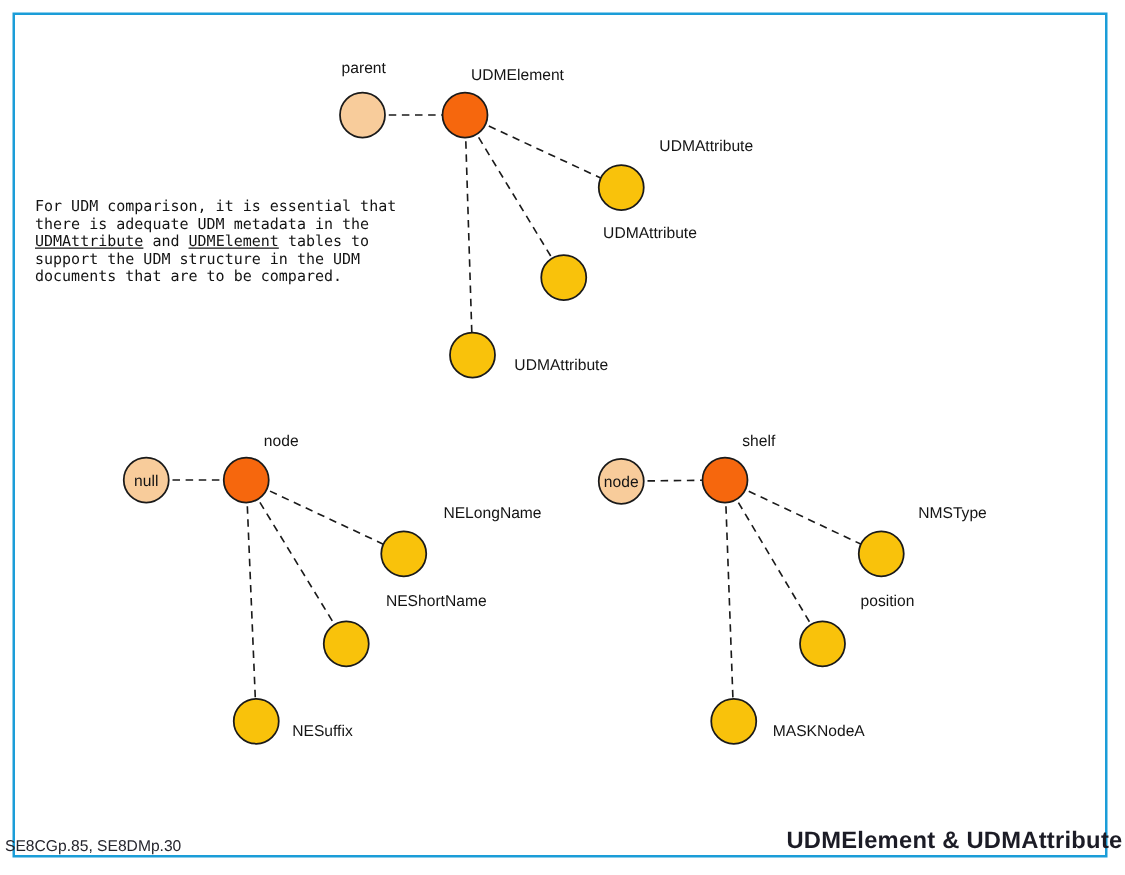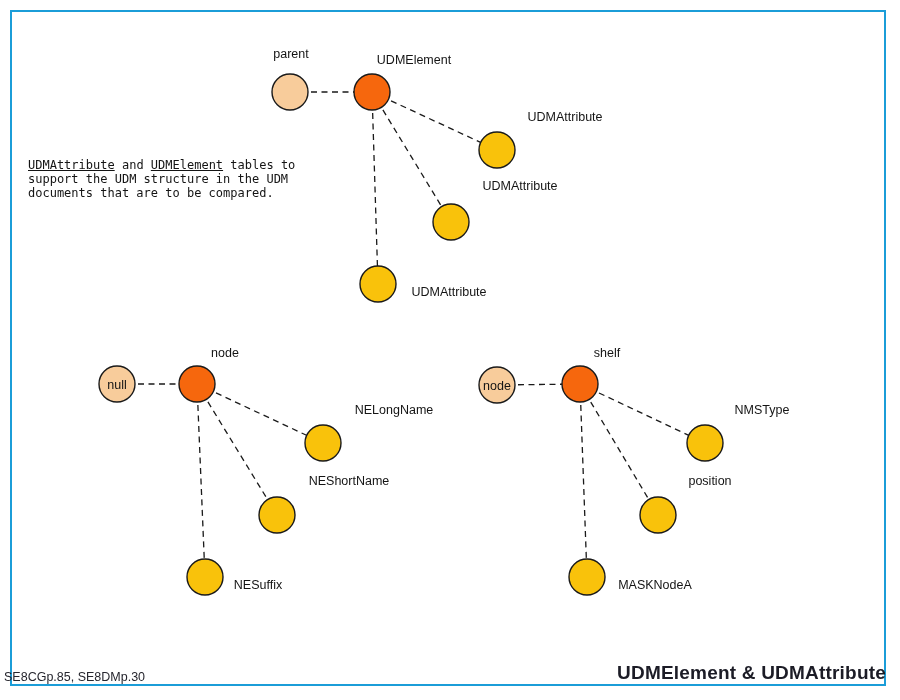--- a/index.html
+++ b/index.html
@@ -48,21 +48,21 @@
   }
   .footer-left {
     position: absolute;
     left: 4px;
     top: 670px;
     font-size: 12.5px;
     color: #26262e;
   }
   .footer-right {
     position: absolute;
-    right: 14px;
+    right: 2px;
     top: 662px;
     font-size: 19px;
     font-weight: bold;
     color: #1c1c26;
     letter-spacing: 0.2px;
   }
 </style>
 </head>
 <body>
 
@@ -107,20 +107,22 @@
       <circle cx="705" cy="443" r="18" fill="#f9c20b" class="node-circle"></circle>
       <circle cx="658" cy="515" r="18" fill="#f9c20b" class="node-circle"></circle>
       <circle cx="587" cy="577" r="18" fill="#f9c20b" class="node-circle"></circle>
       <text x="607" y="357" class="nlabel">shelf</text>
       <text x="497" y="389.5" class="nlabel">node</text>
       <text x="762" y="414" class="nlabel">NMSType</text>
       <text x="710" y="485" class="nlabel">position</text>
       <text x="655" y="589" class="nlabel">MASKNodeA</text>
     </svg>
 
-  <p class="desc"><span class="u">UDMAttribute</span><span> and </span><span class="u">UDMElement</span><span> tables to
+  <p class="desc"><span>For UDM comparison, it is essential that
+there is adequate UDM metadata in the
+</span><span class="u">UDMAttribute</span><span> and </span><span class="u">UDMElement</span><span> tables to
 support the UDM structure in the UDM
 documents that are to be compared.</span></p>
 
   <div class="footer-left">SE8CGp.85, SE8DMp.30</div>
 
   <div class="footer-right">UDMElement &amp; UDMAttribute</div>
 </div>
 
 </body></html>

